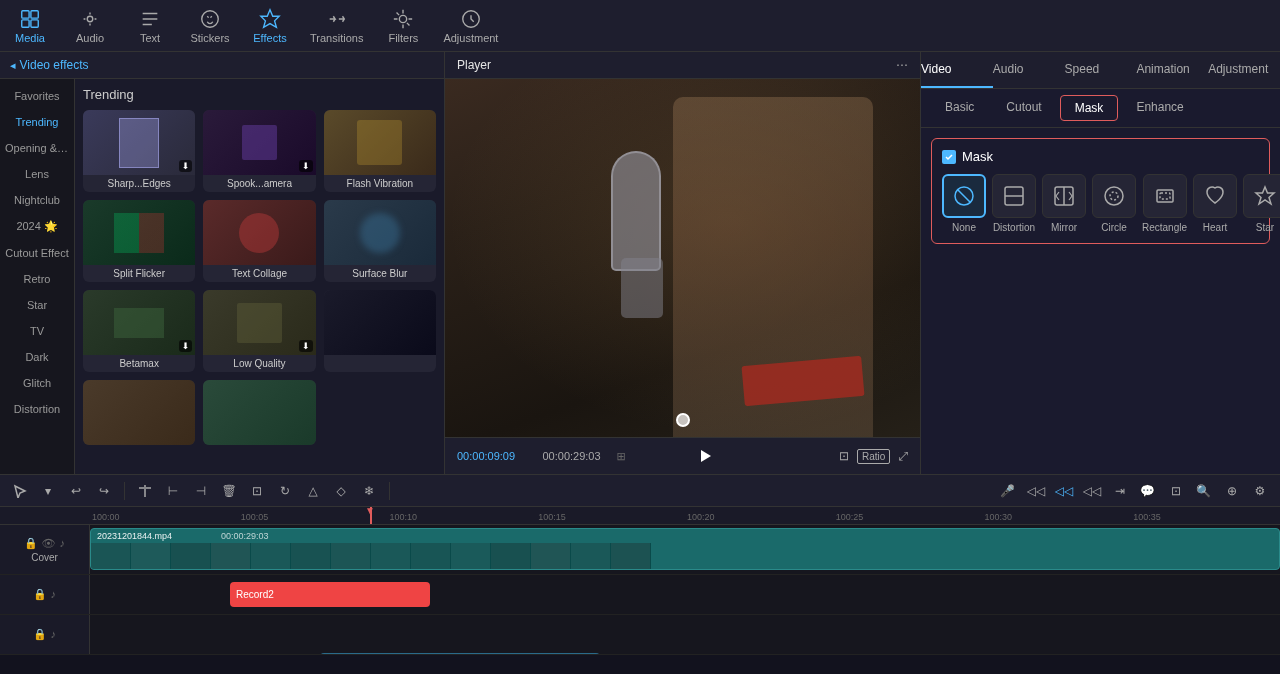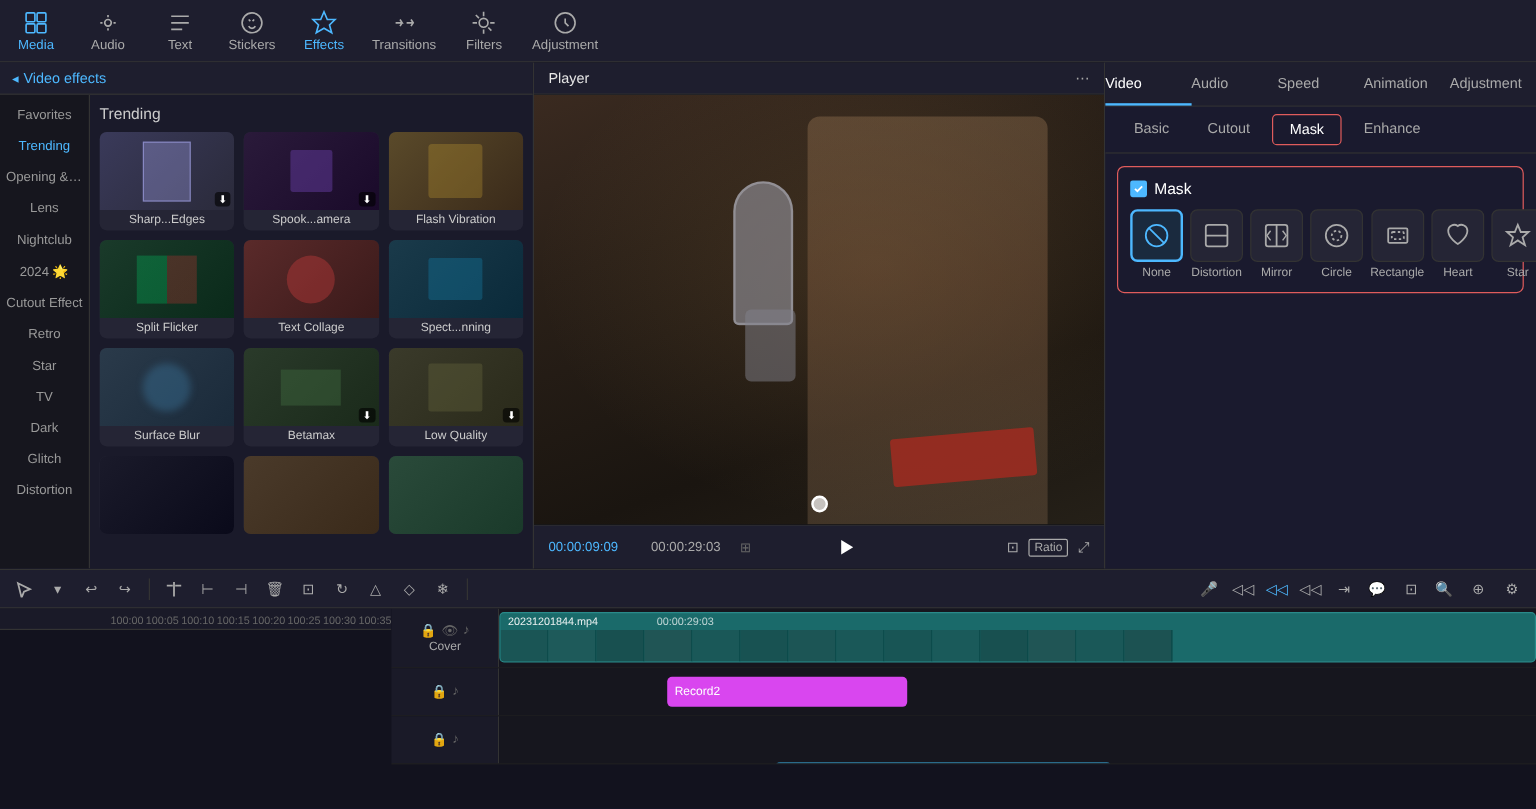--- a/index.html
+++ b/index.html
@@ -77,21 +77,21 @@
     .mask-icon-box svg { width: 26px; height: 26px; }
     .mask-label { font-size: 10px; color: #aaa; text-align: center; }
 
     
     .timeline { height: 200px; background: #12121e; border-top: 1px solid #333; flex-shrink: 0; display: flex; flex-direction: column; }
     .timeline-toolbar { height: 32px; background: #1e1e2e; display: flex; align-items: center; padding: 0 8px; gap: 4px; border-bottom: 1px solid #333; }
     .tl-btn { width: 24px; height: 24px; display: flex; align-items: center; justify-content: center; cursor: pointer; color: #aaa; border-radius: 3px; }
     .tl-separator { width: 1px; height: 18px; background: #333; margin: 0 4px; }
     .tl-right-tools { margin-left: auto; display: flex; align-items: center; gap: 4px; }
 
-    .timeline-body { flex: 1; overflow: hidden; display: flex; flex-direction: row; position: relative; }
+    .timeline-body { flex: 1; overflow: hidden; display: flex; flex-direction: column; position: relative; }
     .timeline-ruler { height: 18px; background: #1a1a28; display: flex; align-items: center; padding-left: 90px; position: relative; overflow: hidden; border-bottom: 1px solid #333; }
     .ruler-marks { display: flex; width: 100%; height: 100%; align-items: flex-end; padding-bottom: 2px; }
     .ruler-mark { flex: 1; text-align: left; font-size: 9px; color: #666; padding-left: 2px; }
     .timeline-playhead { position: absolute; top: 0; left: calc(90px + 280px); height: 100%; width: 2px; background: #e05c5c; z-index: 10; pointer-events: none; }
     .timeline-playhead::before { content: '▼'; position: absolute; top: -2px; left: -5px; color: #e05c5c; font-size: 10px; }
 
     .timeline-tracks { flex: 1; overflow-y: auto; overflow-x: hidden; position: relative; }
     .track-row { display: flex; align-items: center; height: 50px; border-bottom: 1px solid #222; }
     .track-label { width: 90px; background: #1a1a28; display: flex; flex-direction: column; align-items: center; justify-content: center; gap: 2px; height: 100%; border-right: 1px solid #333; flex-shrink: 0; padding: 2px; }
     .track-label-text { font-size: 10px; color: #aaa; }
@@ -245,26 +245,20 @@
             <div class="effect-name">Split Flicker</div>
           </div>
 
           <div class="effect-item">
             <div class="effect-thumb thumb-xmas">
               <div style="width:40px;height:40px;background:rgba(200,60,60,0.4);border-radius:50%;"></div>
             </div>
             <div class="effect-name">Text Collage</div>
           </div>
           <div class="effect-item">
-            <div class="effect-thumb thumb-spec">
-              <div style="width:45px;height:35px;background:rgba(20,120,160,0.4);border-radius:2px;"></div>
-            </div>
-            <div class="effect-name">Spect...nning</div>
-          </div>
-          <div class="effect-item">
             <div class="effect-thumb thumb-blur">
               <div style="width:40px;height:40px;border-radius:50%;background:rgba(60,120,160,0.4);filter:blur(3px);"></div>
             </div>
             <div class="effect-name">Surface Blur</div>
           </div>
 
           <div class="effect-item">
             <div class="effect-thumb thumb-betamax">
               <div style="width:50px;height:30px;background:rgba(60,100,60,0.5);"></div>
               <span class="effect-download-badge">⬇</span>
@@ -543,21 +537,21 @@
       </div>
 
       <div class="track-row" style="height:40px;">
         <div class="track-label">
           <div class="track-label-icons">
             <span class="track-label-icon">🔒</span>
             <span class="track-label-icon">♪</span>
           </div>
         </div>
         <div class="track-content">
-          <div class="track-clip-record" style="background:#d946ef; left:140px; width:200px; height:65%; top:17%; border-radius:4px;">
+          <div class="track-clip-record" style="background:#ef4444; left:140px; width:200px; height:65%; top:17%; border-radius:4px;">
             <span>Record2</span>
           </div>
         </div>
       </div>
 
       <div class="track-row" style="height:40px;">
         <div class="track-label">
           <div class="track-label-icons">
             <span class="track-label-icon">🔒</span>
             <span class="track-label-icon">♪</span>

